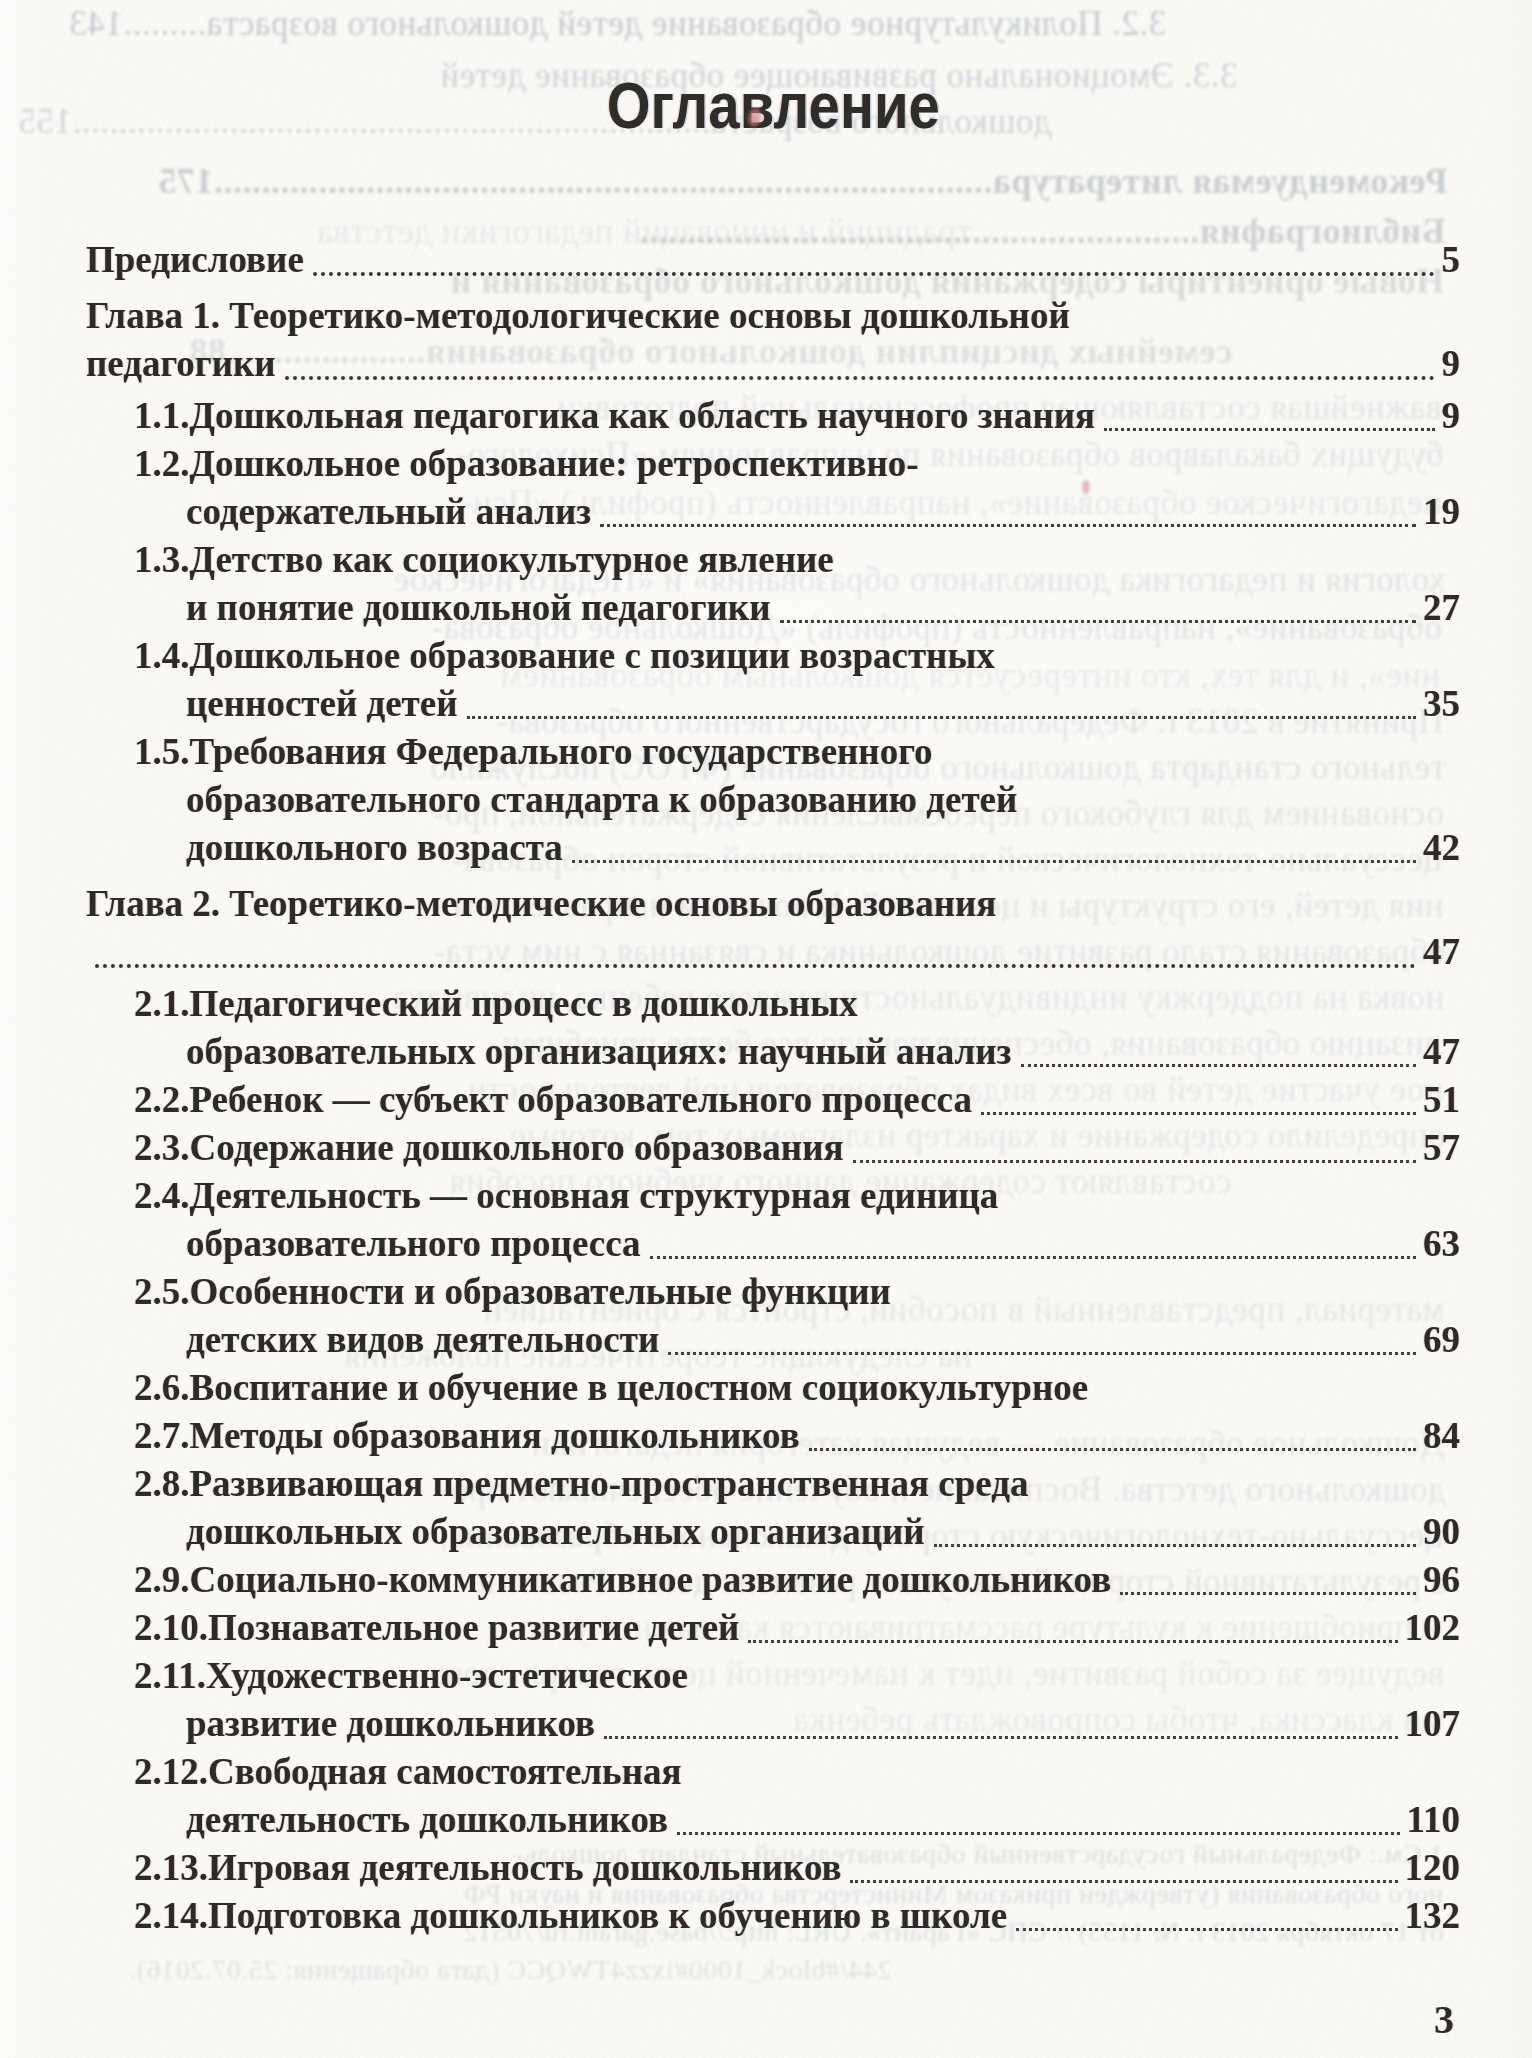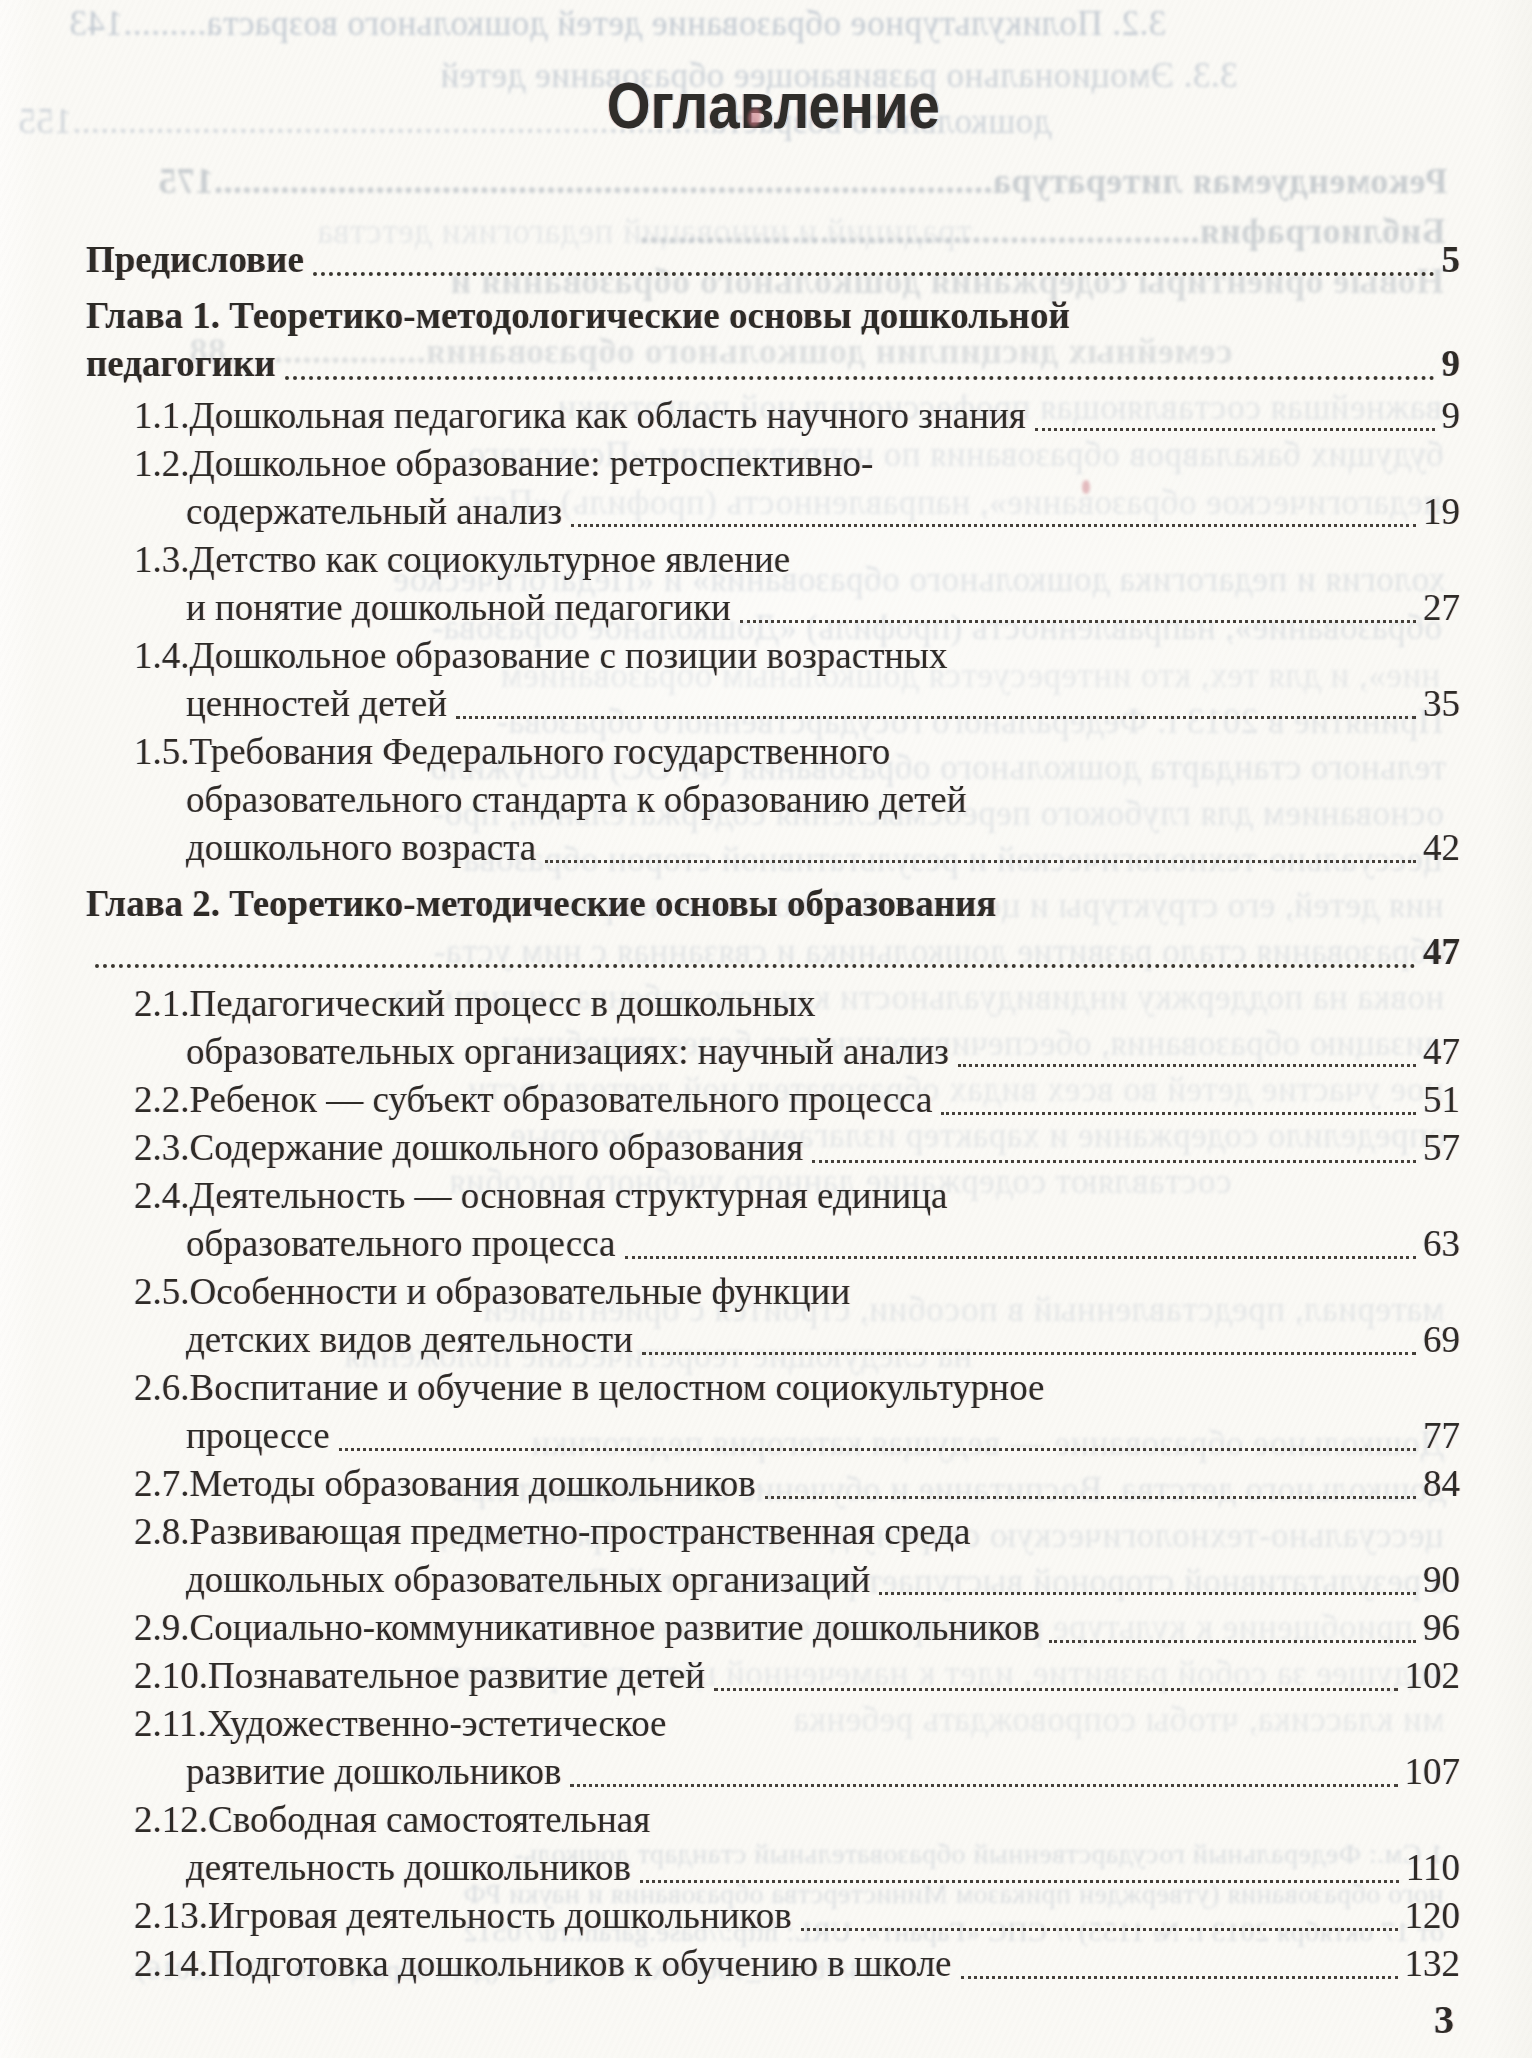--- a/index.html
+++ b/index.html
@@ -32,21 +32,21 @@
   h1.doc-title {
     display:inline-block; margin:0;
     font-family:"Liberation Sans", sans-serif; font-weight:bold;
     font-size:64px; line-height:72px; letter-spacing:0px;
     transform:scaleX(0.88);
     color:#2f2d2a;
     text-shadow:1.5px 0 0 rgba(60,110,170,0.22), -1.5px 0 0 rgba(170,60,60,0.18);
   }
   
   .toc { position:relative; z-index:2; margin:96px 72px 8px 86px; font-size:37px; }
-  .entry { margin:0; }
+  .entry { margin:0;font-weight:bold; }
   .entry.chapter { margin-top:8px; font-weight:bold; }
   .entry.top { font-weight:bold; }
   .entry.chapter + .entry.section { margin-top:4px; }
   .line { display:flex; align-items:baseline; height:48px; white-space:nowrap; }
   .entry.section .line.first { padding-left:48px; }
   .entry.section .line.cont  { padding-left:100px; }
   .num { display:inline-block; min-width:52px; }
   .txt, .num, .pg {
     text-shadow:1px 0 0 rgba(150,40,40,0.14), -1px 0 0 rgba(40,70,150,0.14);
   }
@@ -245,25 +245,20 @@
           <span class="txt">детских видов деятельности</span>
           <span class="leader"></span>
           <span class="pg">69</span>
         </div>
       </div>
       <div class="entry section">
         <div class="line first">
           <span class="num">2.6.</span>
           <span class="txt">Воспитание и обучение в целостном социокультурное</span>
         </div>
-        <div class="line cont">
-          <span class="txt">процессе</span>
-          <span class="leader"></span>
-          <span class="pg">77</span>
-        </div>
       </div>
       <div class="entry section">
         <div class="line first">
           <span class="num">2.7.</span>
           <span class="txt">Методы образования дошкольников</span>
           <span class="leader"></span>
           <span class="pg">84</span>
         </div>
       </div>
       <div class="entry section">

